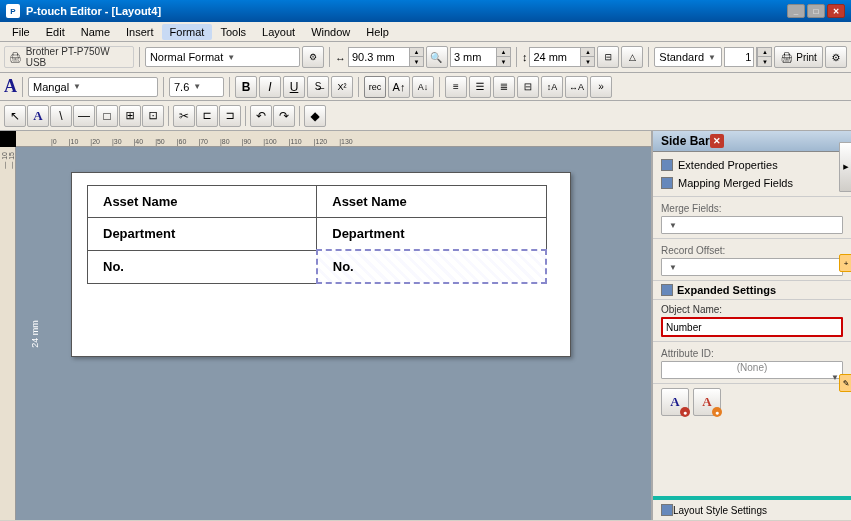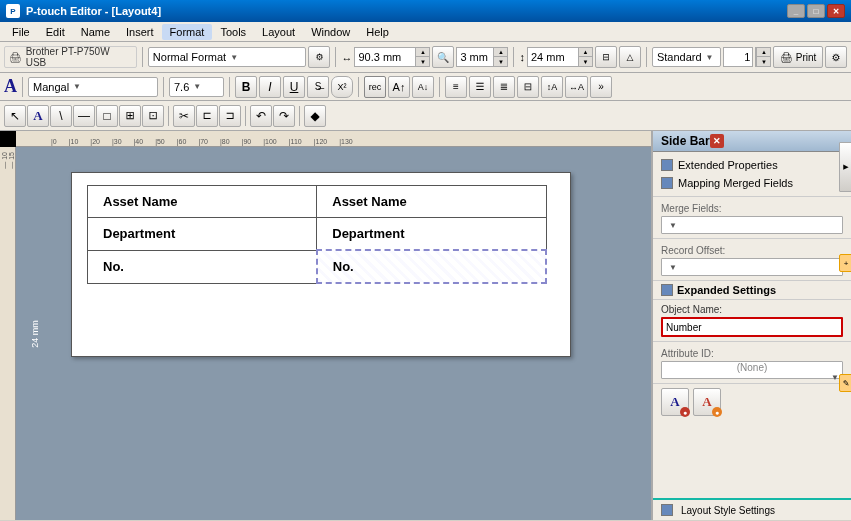--- a/index.html
+++ b/index.html
@@ -343,21 +343,21 @@
           <div class="spin-arrows">
             <div class="spin-arrow">▲</div>
             <div class="spin-arrow">▼</div>
           </div>
         </div>
       </div>
 
       <div class="tb-btn">🔍</div>
 
       <div class="spin-box">
-        <input class="spin-input" value="3 mm" readonly="" style="width: 36px;">
+        <input class="spin-input" value="3 mm" readonly="" style="width: 45px;">
         <div class="spin-arrows">
           <div class="spin-arrow">▲</div>
           <div class="spin-arrow">▼</div>
         </div>
       </div>
 
       <div class="toolbar-separator"></div>
 
       <div style="display:flex;align-items:center;gap:2px;">
         <span style="font-size:11px;">↕</span>
@@ -412,21 +412,21 @@
       <span>7.6</span>
       <span class="dropdown-arrow">▼</span>
     </div>
 
     <div class="toolbar-separator"></div>
 
     <div class="tb-btn" style="font-weight:bold; font-size:12px;">B</div>
     <div class="tb-btn" style="font-style:italic; font-size:12px;">I</div>
     <div class="tb-btn" style="text-decoration:underline; font-size:12px;">U</div>
     <div class="tb-btn" style="font-size:10px;">S̶</div>
-    <div class="tb-btn" style="font-size:9px;border-radius:7px;">X²</div>
+    <div class="tb-btn" style="font-size:9px;">X²</div>
 
     <div class="toolbar-separator"></div>
 
     <div class="tb-btn" style="font-size:9px;border:1px solid #888;">rec</div>
     <div class="tb-btn" style="font-size:11px;">A↑</div>
     <div class="tb-btn" style="font-size:9px;">A↓</div>
 
     <div class="toolbar-separator"></div>
 
     <div class="tb-btn" style="font-size:10px;">≡</div>
@@ -574,21 +574,21 @@
         <div class="sidebar-icon-btn">
           <span style="font-size:13px;font-weight:bold;font-family:serif;color:#1a1a8c;">A</span>
           <div class="icon-badge red">●</div>
         </div>
         <div class="sidebar-icon-btn">
           <span style="font-size:13px;font-weight:bold;font-family:serif;color:#c0392b;">A</span>
           <div class="icon-badge orange">●</div>
         </div>
       </div>
 
-      <div style="margin-top:auto; padding:4px 8px; display:flex; align-items:center; gap:8px; border-top:2px solid #14b8a6;">
+      <div style="margin-top:auto; padding:4px 8px; display:flex; align-items:center; gap:0; border-top:4px solid #14b8a6;">
         <div class="check-box" style="background:#6688bb;"></div>
         <span style="font-size:10px;">Layout Style Settings</span>
       </div>
 
       <div style="position:absolute;right:0;top:140px;width:14px;display:flex;flex-direction:column;gap:2px;padding:2px;">
         <div style="width:14px;height:50px;background:linear-gradient(to bottom,#fff,#d0cdc8);border:1px solid #aaa;border-radius:1px;cursor:pointer;display:flex;align-items:center;justify-content:center;font-size:7px;">▶</div>
         <div style="width:14px;height:18px;background:#ffd080;border:1px solid #e8a000;border-radius:2px;cursor:pointer;display:flex;align-items:center;justify-content:center;font-size:8px;margin-top:60px;">+</div>
         <div style="width:14px;height:18px;background:#ffd080;border:1px solid #e8a000;border-radius:2px;cursor:pointer;display:flex;align-items:center;justify-content:center;font-size:8px;margin-top:100px;">✎</div>
       </div>
     </div>

